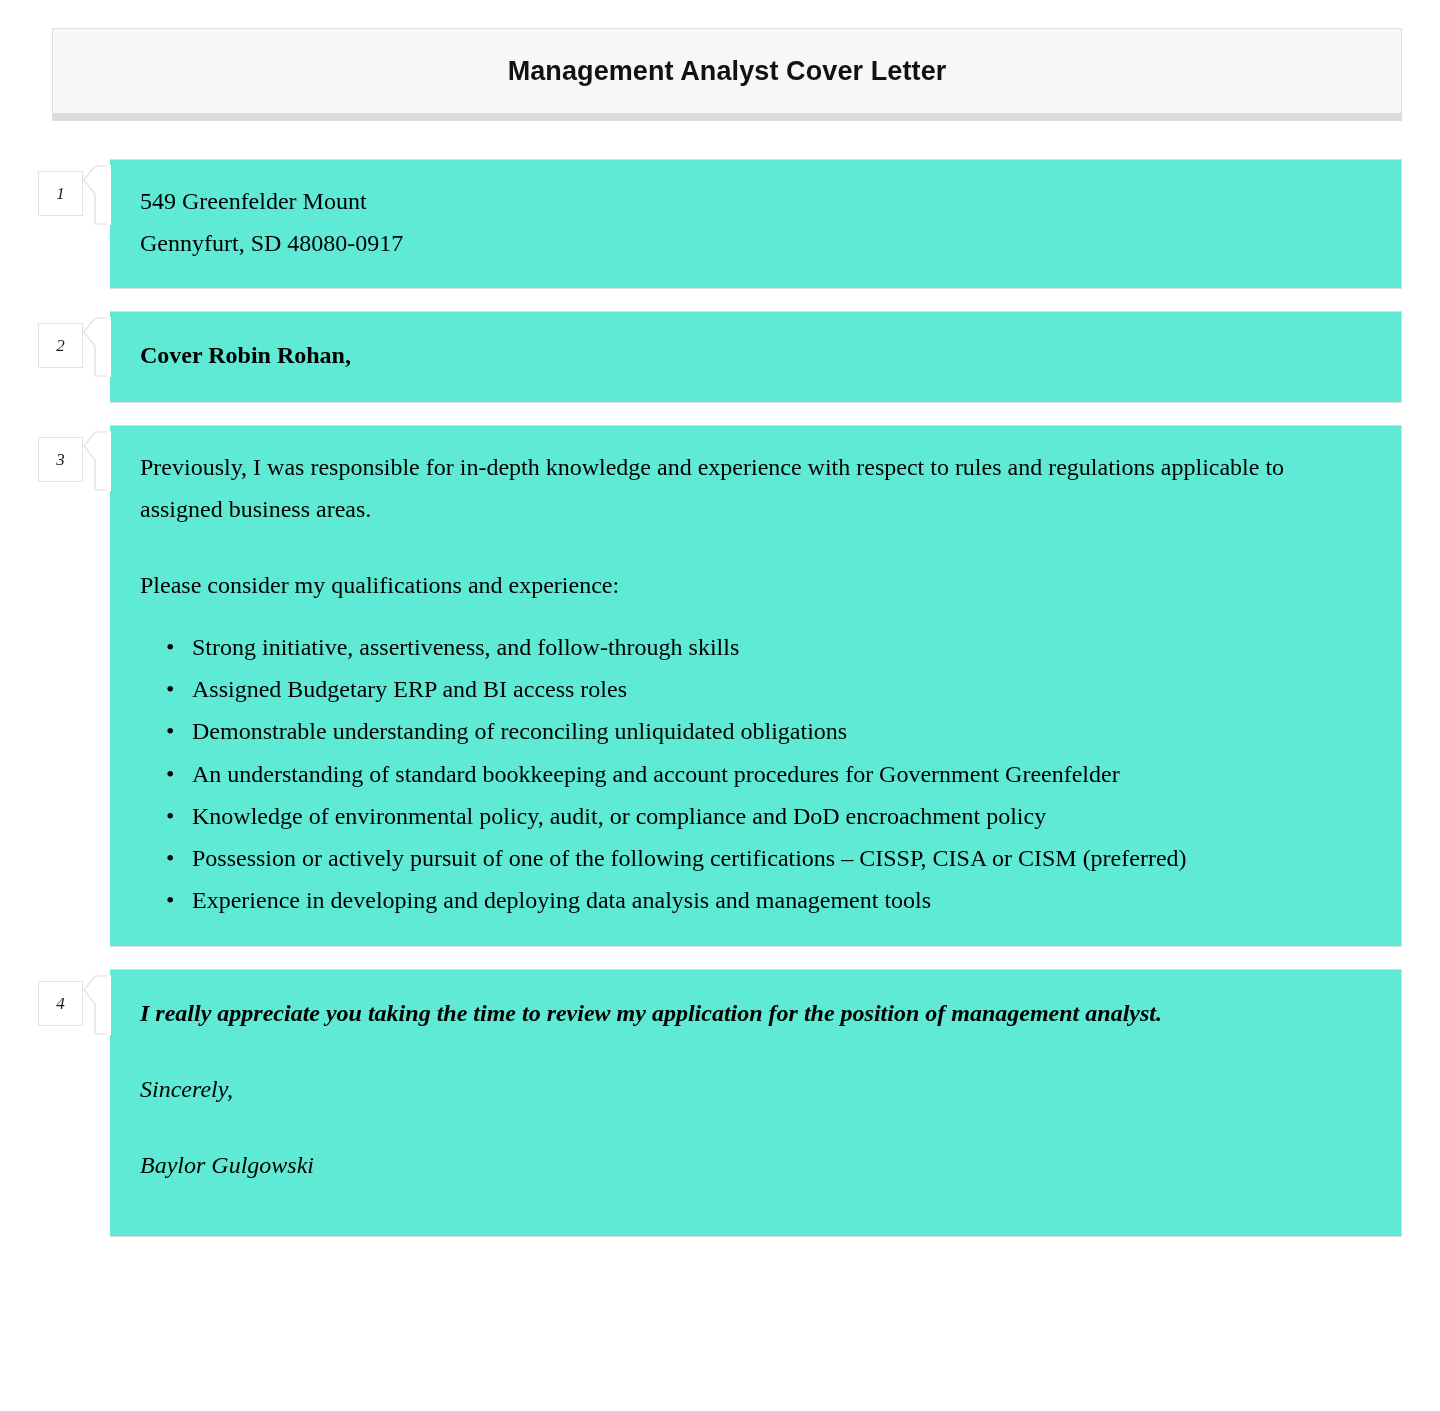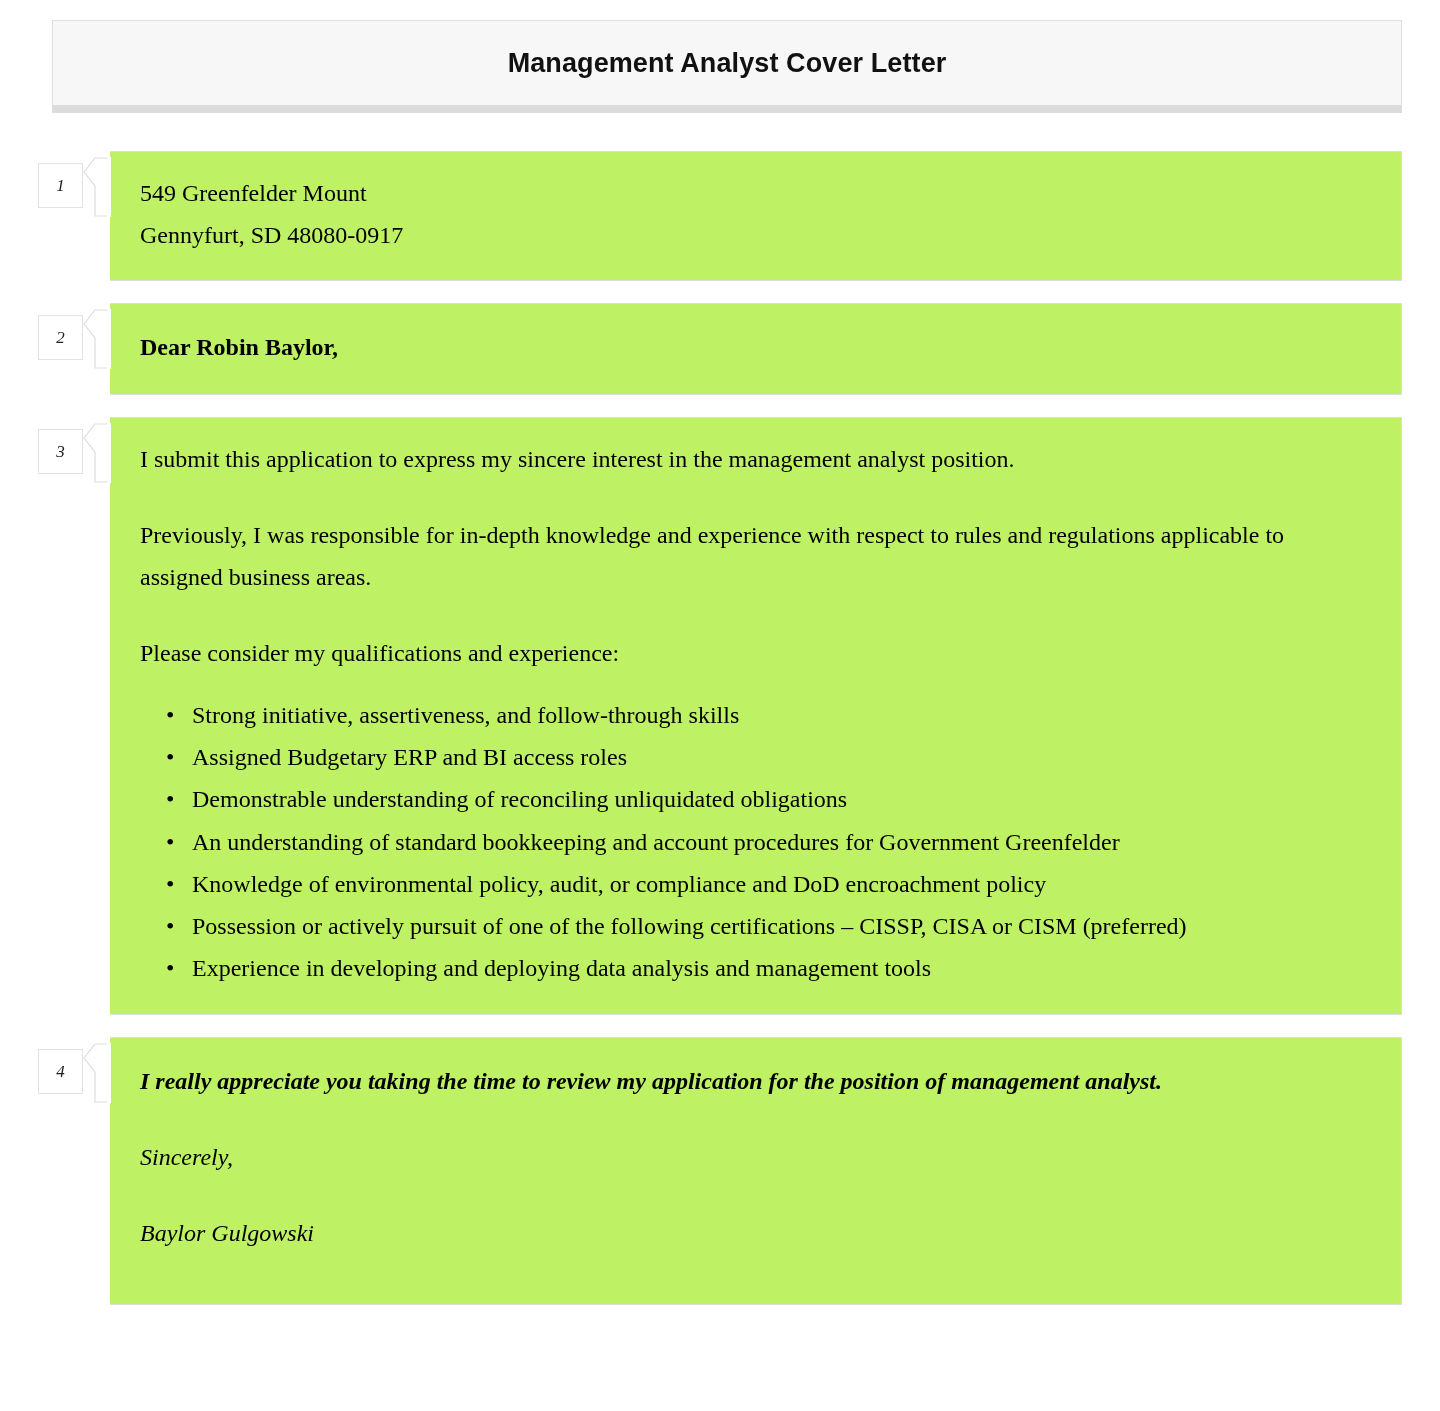--- a/index.html
+++ b/index.html
@@ -11,21 +11,21 @@
   }
   body {
     width: 1440px;
     min-height: 1411px;
     font-family: "Liberation Serif", "DejaVu Serif", serif;
     color: #000000;
   }
 
   
   .doc-header-wrap {
-    padding: 20px 38px 0 38px;
+    padding: 28px 38px 0 38px;
     margin-left: 14px;
   }
   .doc-header {
     background: #f7f7f7;
     border: 1px solid #e0e0e0;
     border-bottom: none;
     height: 85px;
     display: flex;
     align-items: center;
     justify-content: center;
@@ -86,21 +86,21 @@
     display: block;
     position: absolute;
     left: 0;
     top: 0;
   }
 
   .block-panel {
     flex: 1 1 auto;
     border: 1px solid #dddddd;
     border-left: none;
-    background: #bef264;
+    background: #5eead4;
     padding: 22px 30px 8px 30px;
     min-height: 70px;
     margin-left: -1px;
   }
   .block-panel-inner {
     font-size: 24px;
     line-height: 1.75;
     color: #000000;
   }
 
@@ -167,36 +167,35 @@
   <div class="block block-2">
     <div class="block-num">2</div>
     <div class="block-notch">
       <svg width="28" height="60" viewBox="0 0 28 60" aria-hidden="true">
         <path d="M27 1 H12 L1 15 L12 29 V59 H27" fill="#ffffff" stroke="#dddddd" stroke-width="1.2" stroke-linejoin="miter" stroke-linecap="butt"></path>
         <rect x="24" y="0" width="5" height="60" fill="#ffffff"></rect>
       </svg>
     </div>
     <div class="block-panel">
       <div class="block-panel-inner">
-        <span class="line bold">Dear Robin Baylor,</span>
+        <span class="line bold">Cover Robin Rohan,</span>
       </div>
     </div>
   </div>
 
   <div class="block block-3">
     <div class="block-num">3</div>
     <div class="block-notch">
       <svg width="28" height="60" viewBox="0 0 28 60" aria-hidden="true">
         <path d="M27 1 H12 L1 15 L12 29 V59 H27" fill="#ffffff" stroke="#dddddd" stroke-width="1.2" stroke-linejoin="miter" stroke-linecap="butt"></path>
         <rect x="24" y="0" width="5" height="60" fill="#ffffff"></rect>
       </svg>
     </div>
     <div class="block-panel">
       <div class="block-panel-inner">
-        <p class="para">I submit this application to express my sincere interest in the management analyst position.</p>
         <p class="para">Previously, I was responsible for in-depth knowledge and experience with respect to rules and regulations applicable to assigned business areas.</p>
         <p class="para tight">Please consider my qualifications and experience:</p>
         <ul class="bullets">
           <li>Strong initiative, assertiveness, and follow-through skills</li>
           <li>Assigned Budgetary ERP and BI access roles</li>
           <li>Demonstrable understanding of reconciling unliquidated obligations</li>
           <li>An understanding of standard bookkeeping and account procedures for Government Greenfelder</li>
           <li>Knowledge of environmental policy, audit, or compliance and DoD encroachment policy</li>
           <li>Possession or actively pursuit of one of the following certifications – CISSP, CISA or CISM (preferred)</li>
           <li>Experience in developing and deploying data analysis and management tools</li>

